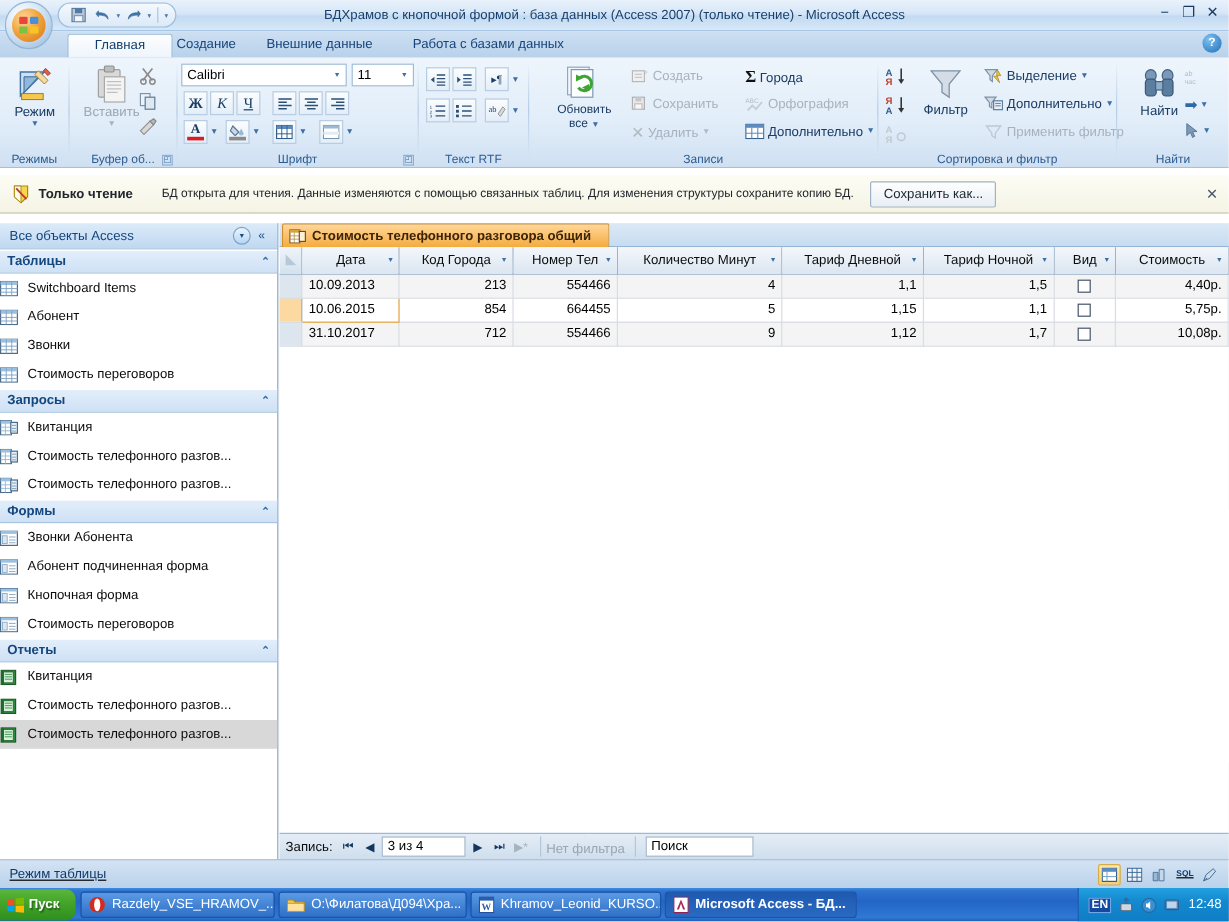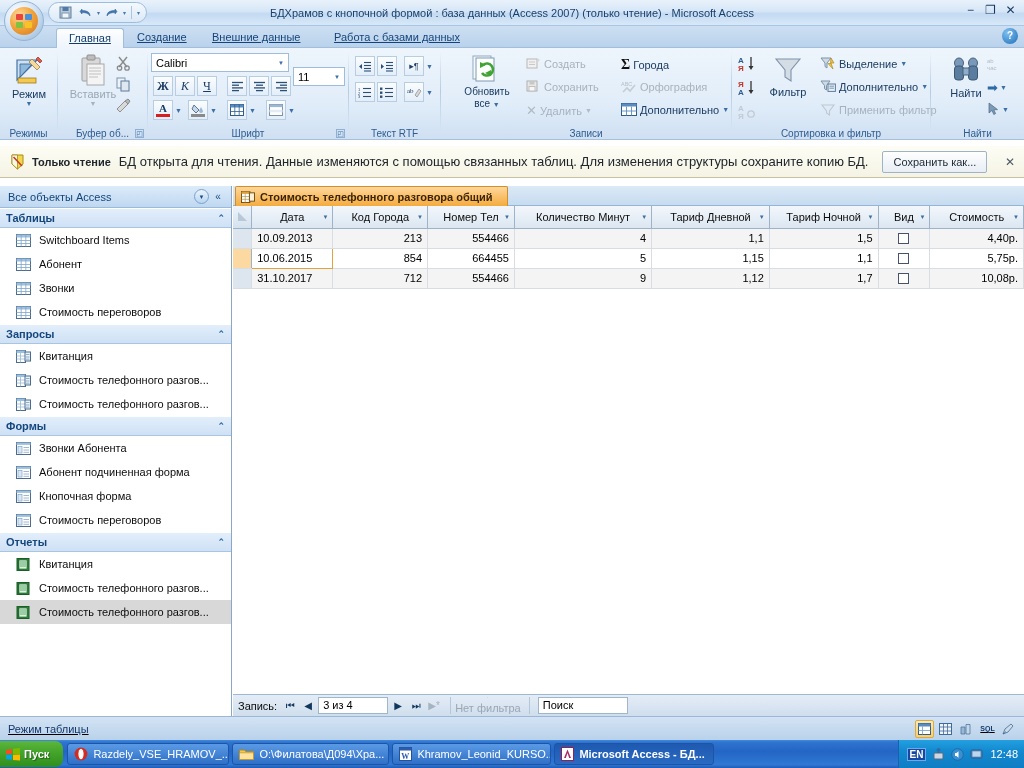--- a/index.html
+++ b/index.html
@@ -69,21 +69,21 @@
   }
 
   
   .tabstrip {
     position: absolute; left: 0; top: 26px; width: 1024px; height: 22px;
     background: linear-gradient(to bottom, #cddff2, #b9d2ec);
     border-bottom: 1px solid #a2bedb;
   }
   .rtab {
     position: absolute; top: 2px; height: 20px; line-height: 19px;
-    padding: 0 12px; color: #15447a; font-size: 11px; white-space: nowrap; text-decoration: underline;
+    padding: 0 22px; color: #15447a; font-size: 11px; white-space: nowrap;
   }
   .rtab.active {
     background: linear-gradient(to bottom, #fdfefe, #eef5fc);
     border: 1px solid #a2bedb; border-bottom: none;
     border-radius: 3px 3px 0 0;
     color: #123c6e;
   }
 
   
   .ribbon {
@@ -138,21 +138,21 @@
     position: absolute; left: 0; top: 146px; width: 1024px; height: 32px;
     background: linear-gradient(to bottom, #fdfdf5, #f4f3e4);
     border-bottom: 1px solid #c7c2a0;
     display: flex; align-items: center;
   }
   .secbar .shield {
     margin-left: 10px; width: 15px; height: 16px;
     display: flex; align-items: center; justify-content: center;
   }
   .sec-label { margin-left: 7px; font-size: 11px; color: #20262b; font-weight: bold; }
-  .sec-msg { margin-left: 8px; font-size: 13px; color: #20262b; text-align: right; }
+  .sec-msg { margin-left: 24px; font-size: 10px; color: #20262b; text-align: right; }
   .sec-btn {
     margin-left: 14px; height: 22px; padding: 0 10px; line-height: 20px;
     border: 1px solid #9fb3c6; border-radius: 2px;
     background: linear-gradient(to bottom, #fefefe, #e8eef5);
     font-size: 11px; color: #1b2733;
   }
   .sec-x {
     position: absolute; right: 9px; top: 9px; font-size: 12px; color: #4c5a66;
   }
 
@@ -176,21 +176,21 @@
   }
   .nav-collapse { width: 18px; text-align: center; font-size: 10px; color: #1a4f86; }
   .navgroup {
     height: 20px; background: linear-gradient(to bottom, #e2eefb, #cfe1f5);
     border-top: 1px solid #fff; border-bottom: 1px solid #a8c6e2;
     display: flex; align-items: center; padding: 0 6px;
     font-size: 11px; font-weight: bold; color: #15477f;
   }
   .navgroup .gchev { margin-left: auto; font-size: 9px; color: #2f6aa8; }
   .navitem {
-    height: 24px; display: flex; align-items: center; padding-left: 16px;
+    height: 24px; display: flex; align-items: center; 
     font-size: 11px; color: #0c0c0c; gap: 8px;
   }
   .navitem.sel { background: #d8d8d8; }
 
   
   .icon-table, .icon-query, .icon-form, .icon-report {
     width: 15px; height: 13px; flex: none; position: relative;
   }
 
   
@@ -451,21 +451,21 @@
       <div class="grp-title">Буфер об...</div>
       <div class="grp-launch">◰</div>
     </div>
     <div class="grp-sep" style="left:147px;"></div>
 
     <div class="grp" style="left:148px;width:200px;">
       <div class="combo" style="left:3px;top:5px;width:138px;">
         <span>Calibri</span>
         <span class="cb-arrow">▼</span>
       </div>
-      <div class="combo" style="left:145px;top:19px;width:52px;">
+      <div class="combo" style="left:145px;top:5px;width:52px;">
         <span>11</span>
         <span class="cb-arrow">▼</span>
       </div>
 
       <div class="minibox" style="position:absolute;left:5px;top:28px;font-weight:bold;font-family:'Liberation Serif',serif;font-size:12px;">Ж</div>
       <div class="minibox" style="position:absolute;left:27px;top:28px;font-style:italic;font-family:'Liberation Serif',serif;font-size:12px;">К</div>
       <div class="minibox" style="position:absolute;left:49px;top:28px;text-decoration:underline;font-family:'Liberation Serif',serif;font-size:12px;">Ч</div>
 
       <div class="minibox" style="position:absolute;left:79px;top:28px;">
         <svg width="13" height="11" viewBox="0 0 13 11">

